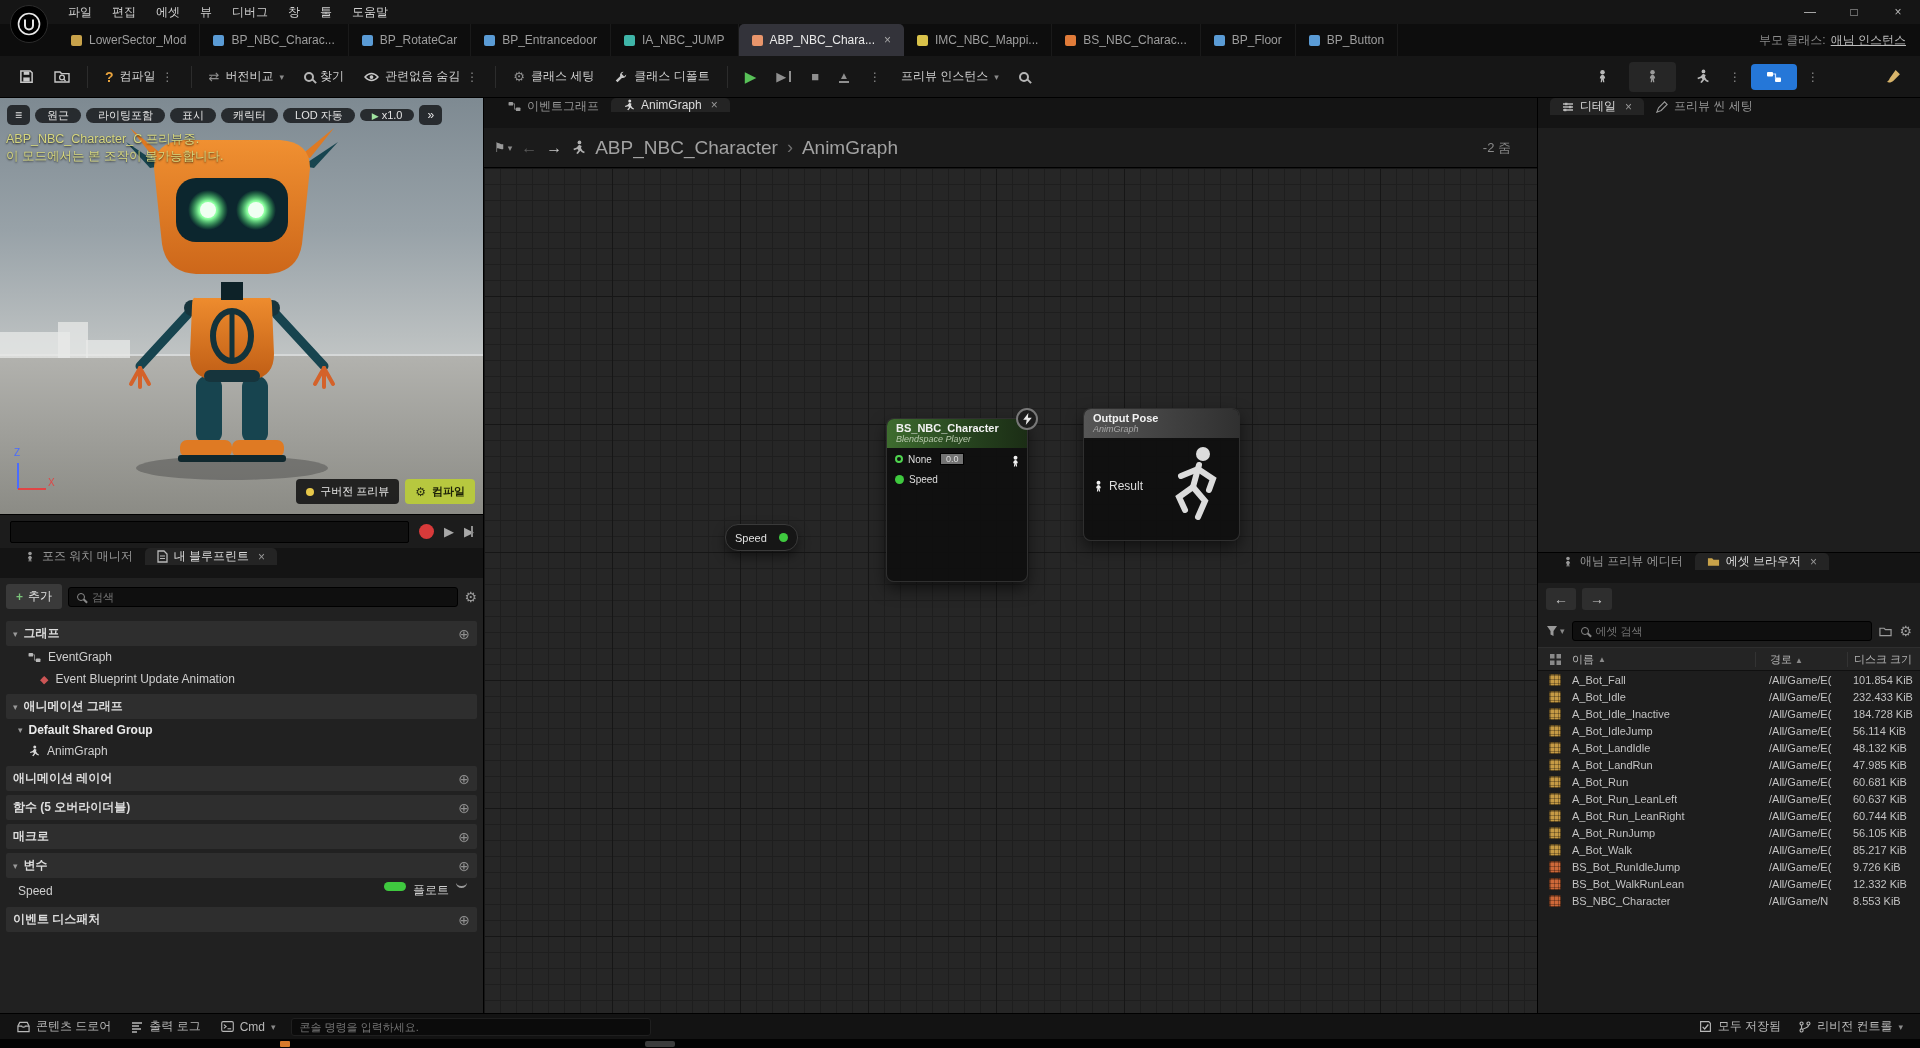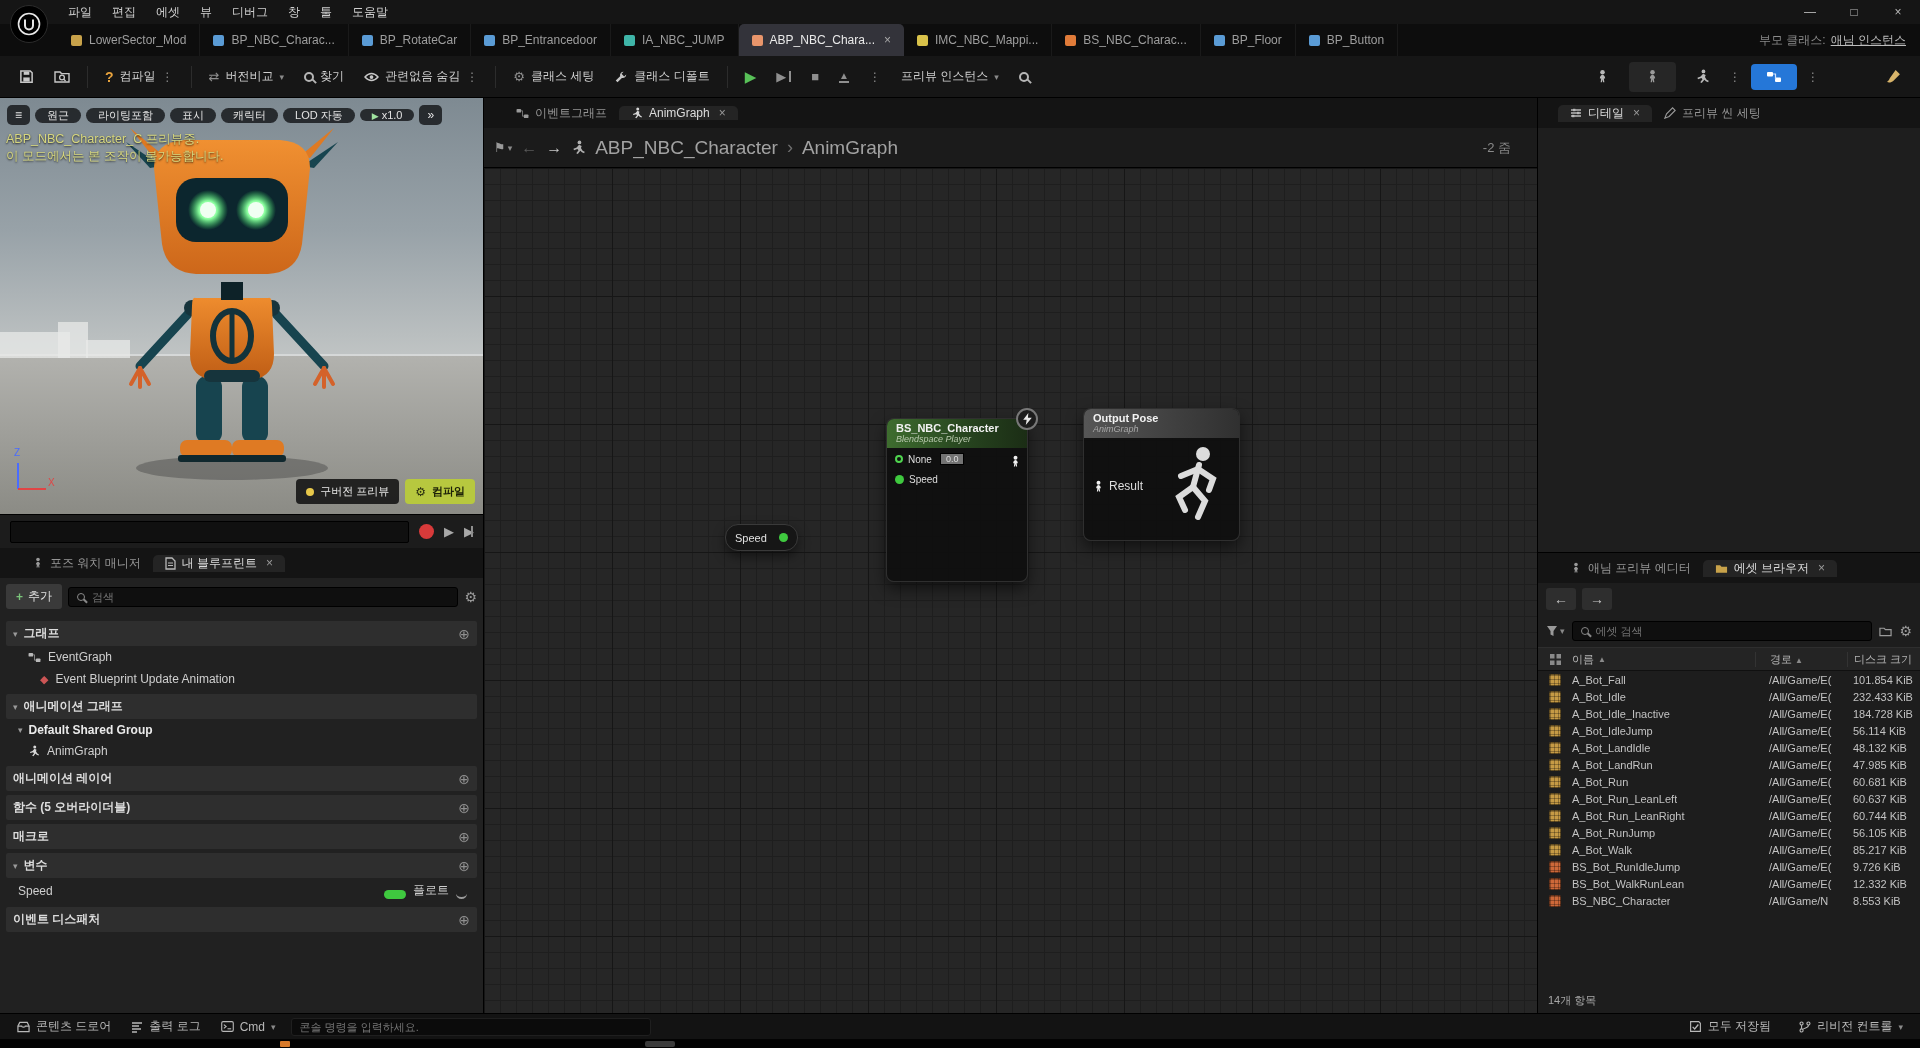--- a/index.html
+++ b/index.html
@@ -64,21 +64,21 @@
   #axis{position:absolute;left:8px;bottom:14px;z-index:3}
   #robot{position:absolute;left:92px;top:28px;z-index:1}
 
   
   #timeline{height:34px;background:#1c1c1c;border-top:1px solid #000;display:flex;align-items:center;gap:10px;padding:0 10px}
   .scrub{flex:1;height:22px;background:#101010;border:1px solid #000;border-radius:2px}
   .rec{width:15px;height:15px;border-radius:50%;background:#d83a3a}
   .tl-glyph{color:#a8a8a8;font-size:13px;display:flex;align-items:center}
 
   
-  .tabrow{height:30px;background:#141414;display:flex;align-items:center;padding-left:20px}
+  .tabrow{height:30px;background:#141414;display:flex;align-items:flex-start;padding-left:12px}
   .dtab{display:flex;align-items:center;gap:6px;padding:0 12px;font-size:12px;color:#969696;white-space:nowrap}
   .dtab.active{background:#242424;color:#dcdcdc;border-radius:5px 5px 0 0}
   .tclose{color:#9a9a9a;margin-left:3px}
 
   
   #myblueprint{flex:1;background:#212121;padding:6px;display:flex;flex-direction:column;overflow:hidden}
   #mbp-toolbar{display:flex;gap:6px;align-items:center;margin-bottom:8px}
   .add-btn{display:flex;align-items:center;gap:5px;background:#3a3a3a;border-radius:3px;padding:4px 10px;color:#e2e2e2;font-size:12px}
   .add-plus{color:#7ac47a;font-weight:bold}
   .searchbox{flex:1;display:flex;align-items:center;gap:7px;background:#0f0f0f;border:1px solid #000;border-radius:3px;padding:3px 8px}
@@ -88,21 +88,21 @@
   .gear-g{color:#9a9a9a;font-size:14px}
   .mbp-sec{display:flex;align-items:center;gap:6px;background:#2e2e2e;border-radius:2px;padding:4px 7px;margin-top:4px;color:#dcdcdc;font-weight:bold;font-size:12px}
   .mbp-sec .tri{color:#9a9a9a;font-size:9px;font-weight:normal}
   .mbp-sec .addc{margin-left:auto;color:#8f8f8f;font-size:14px;font-weight:normal}
   .mbp-item{display:flex;align-items:center;gap:7px;padding:4px 6px 4px 22px;color:#cfcfcf;font-size:12px}
   .mbp-item.deep{padding-left:34px}
   .mbp-group{display:flex;align-items:center;gap:6px;padding:4px 6px 3px 12px;color:#eaeaea;font-weight:bold;font-size:12px}
   .ev-diamond{color:#cc5555;font-size:11px}
   .type-pill{width:22px;height:9px;border-radius:5px;background:#3fc93f;flex:0 0 auto}
   .eye-closed{width:11px;height:6px;border-bottom:2px solid #9a9a9a;border-radius:0 0 10px 10px}
-  .var-right{margin-left:auto;display:flex;align-items:flex-end;gap:7px;padding-right:4px}
+  .var-right{margin-left:auto;display:flex;align-items:flex-start;gap:7px;padding-right:4px}
 
   
   #bcbar{height:40px;background:#1b1b1b;border-bottom:1px solid #000;display:flex;align-items:center;gap:9px;padding:0 10px}
   .bc-ico{color:#9a9a9a;font-size:13px;display:flex;align-items:center;gap:2px}
   .bc-arrow-dim{color:#5a5a5a;font-size:16px}
   .bc-arrow{color:#c8c8c8;font-size:16px}
   .bc-txt{font-size:19px;color:#a2a2a2}
   .bc-sep{font-size:18px;color:#6f6f6f}
   #zoomlabel{margin-left:auto;padding-right:16px;color:#8a8a8a;font-size:13px}
   #canvas{flex:1;position:relative;overflow:hidden;background-color:#262626;
@@ -149,21 +149,21 @@
     background-image:linear-gradient(rgba(0,0,0,.28) 1px,transparent 1px),linear-gradient(90deg,rgba(0,0,0,.28) 1px,transparent 1px);
     background-size:4px 4px}
   .rname{overflow:hidden;white-space:nowrap;text-overflow:ellipsis}
   #abfooter{height:26px;display:flex;align-items:center;padding:0 10px;color:#a8a8a8;font-size:11px;margin-top:auto}
 
   
   #statusbar{height:26px;background:#131313;border-top:1px solid #000;display:flex;align-items:center;gap:2px;padding:0 8px}
   .sbtn{display:flex;align-items:center;gap:6px;padding:3px 9px;color:#b8b8b8;font-size:12px;white-space:nowrap}
   #console{width:360px;height:18px;background:#0b0b0b;border:1px solid #1f1f1f;border-radius:3px;display:flex;align-items:center;padding:0 8px;margin-left:4px}
   #console input{flex:1;background:transparent;border:none;outline:none;color:#666;font-size:11px}
-  #sb-right{margin-left:auto;display:flex;align-items:flex-end;gap:10px}
+  #sb-right{margin-left:auto;display:flex;align-items:flex-end;}
   #bottomstrip{height:9px;background:#030303;position:relative}
   #bottomstrip .ticon1{position:absolute;left:280px;top:2px;width:10px;height:6px;background:#d77a2b;border-radius:1px}
   #bottomstrip .ticon2{position:absolute;left:645px;top:2px;width:30px;height:6px;background:#3c3c3c;border-radius:2px}
 </style>
 </head>
 <body>
 
 <div id="root" data-interactable="false">
 
   <div id="ue-logo" data-interactable="true">
@@ -923,21 +923,20 @@
               <span class="ricon" data-interactable="false" style="background-color: rgb(205, 104, 57);"></span>
             </span>
             <span class="c-name">
               <span class="rname" data-interactable="false">BS_NBC_Character</span>
             </span>
             <span class="c-path" data-interactable="false">/All/Game/N</span>
             <span class="c-size" data-interactable="false">8.553 KiB</span>
           </div>
         </div>
 
-      <div id="abfooter" data-interactable="false">14개 항목</div>
     </div>
   </div>
 
   <div id="statusbar" data-interactable="false">
     <div class="sbtn" data-interactable="true">
       <svg width="13" height="12" viewBox="0 0 14 12">
           <path d="M1 5 L3 1 H11 L13 5 V11 H1 Z" fill="none" stroke="#b8b8b8" stroke-width="1.3"></path>
           <path d="M1 5 H5 C5 6.6 9 6.6 9 5 H13" stroke="#b8b8b8" fill="none" stroke-width="1.3"></path>
         </svg>
       <span data-interactable="false">콘텐츠 드로어</span>

